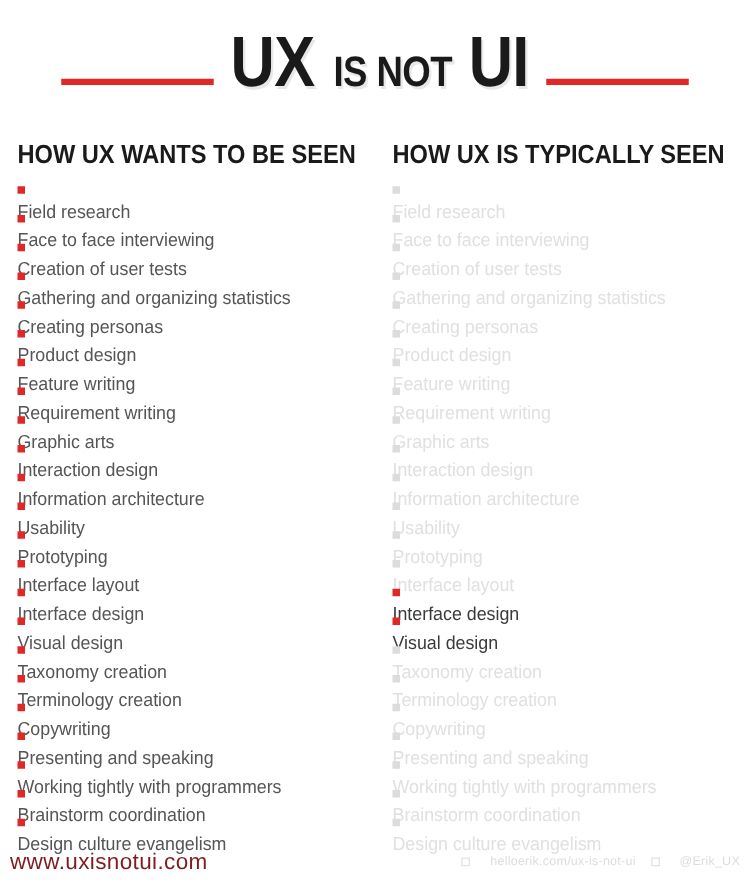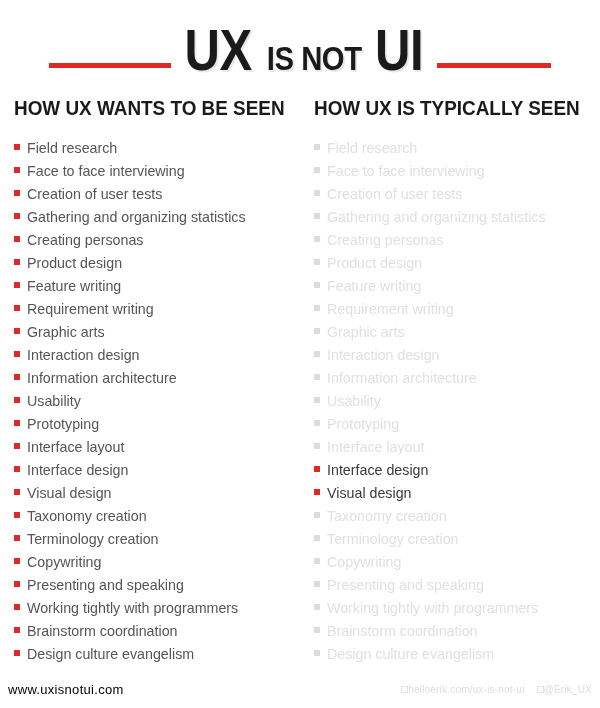--- a/index.html
+++ b/index.html
@@ -56,21 +56,21 @@
     font-size: 34px;
     transform: scaleX(0.86);
     transform-origin: center;
     display: inline-block;
     padding: 0 2px;
   }
 
   
   .columns {
     position: absolute;
-    top: 96px;
+    top: 112px;
     left: 0;
     width: 600px;
     display: flex;
   }
   .column {
     width: 300px;
     box-sizing: border-box;
   }
   .col-left  { padding-left: 14px; }
   .col-right { padding-left: 14px; }
@@ -92,20 +92,21 @@
     list-style: none;
     margin: 0;
     padding: 0;
   }
   ul.item-list li {
     display: flex;
     align-items: baseline;
     height: 23px;
     line-height: 23px;
     white-space: nowrap;
+    flex-direction: column;
   }
   .bullet {
     width: 6px;
     height: 6px;
     flex: 0 0 auto;
     margin-right: 7px;
     position: relative;
     top: -3px;
   }
   .item-label {
@@ -135,33 +136,33 @@
     width: 600px;
     height: 32px;
     display: flex;
     align-items: center;
     justify-content: space-between;
     padding: 0 8px 6px 8px;
     box-sizing: border-box;
   }
   .footer-left {
     font-family: "Liberation Sans Narrow", "Liberation Sans", sans-serif;
-    font-size: 13px;
-    color: #000000;
+    font-size: 18px;
+    color: #7f1d1d;
     letter-spacing: 0.3px;
   }
   .footer-right {
     display: flex;
     align-items: center;
     gap: 12px;
   }
   .footer-chip {
     display: flex;
     align-items: center;
-    gap: 0;
+    gap: 16px;
     font-family: "Liberation Sans Narrow", "Liberation Sans", sans-serif;
     font-size: 10px;
     color: #dddddd;
     letter-spacing: 0.2px;
   }
   .mini-icon {
     width: 7px;
     height: 7px;
     border: 1px solid #e2e2e2;
     box-sizing: border-box;

